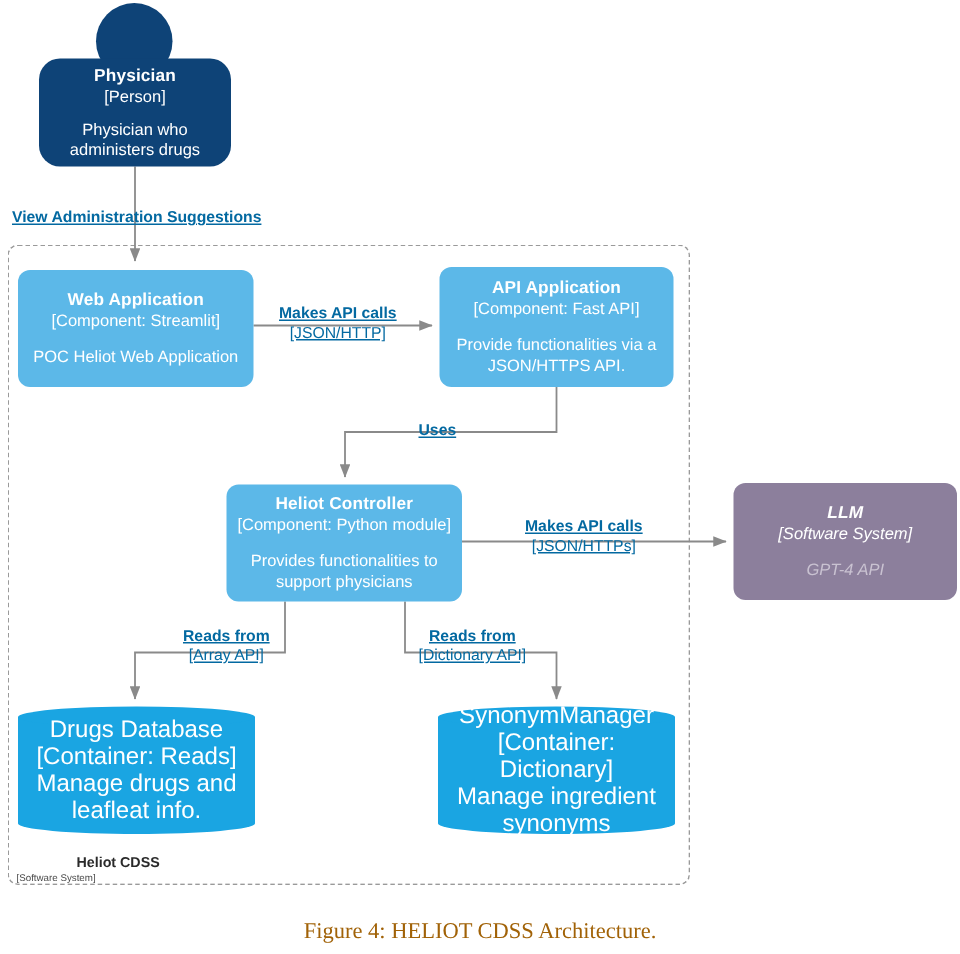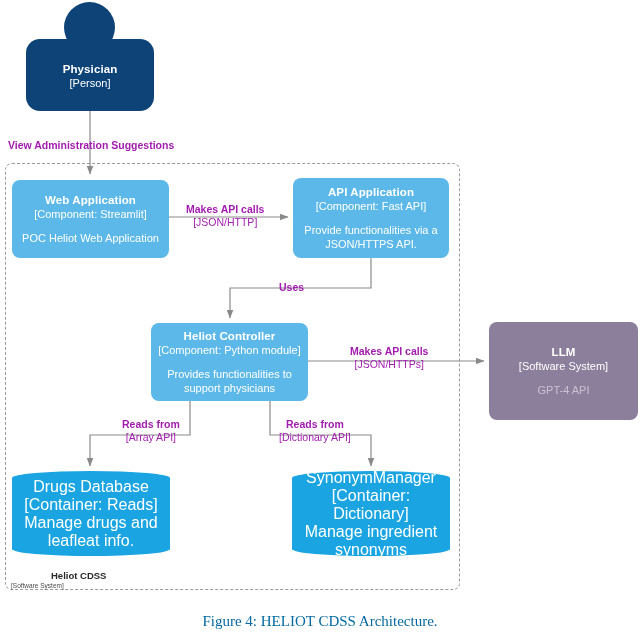--- a/index.html
+++ b/index.html
@@ -86,21 +86,21 @@
   .sys {
     background: #8c7f9c;
     border-radius: 8px;
     padding: 3px 6px;
   }
   .sys .desc { color: #c9c2d1; }
 
   #web-app   { left: 12px;  top: 180px; width: 157px; height: 78px; }
   #api-app   { left: 293px; top: 178px; width: 156px; height: 80px; }
   #controller{ left: 151px; top: 323px; width: 157px; height: 78px; }
-  #llm       { left: 489px; top: 322px; width: 149px; height: 98px; }
+  #llm       { left: 489px; top: 322px; width: 149px; height: 78px; font-style: italic; }
 
   
   .cyl {
     position: absolute;
     width: 158px;
     height: 85px;
   }
   .cyl .cyl-body {
     position: absolute;
     left: 0; top: 7px;
@@ -138,23 +138,24 @@
     padding: 2px 5px;
     box-sizing: border-box;
   }
   #drugs-db  { left: 12px;  top: 471px; }
   #synonym-mgr { left: 292px; top: 471px; }
 
   
   .edge-label {
     position: absolute;
     text-align: center;
-    color: #a21caf;
+    color: #0369a1;
     line-height: 13px;
     white-space: nowrap;
+    text-decoration: underline;
   }
   .edge-label .l1 {
     font-weight: bold;
     font-size: 10.5px;
     display: block;
   }
   .edge-label .l2 {
     font-size: 10.5px;
     display: block;
   }
@@ -198,21 +199,21 @@
 
   
   #caption {
     position: absolute;
     left: 0;
     top: 613px;
     width: 640px;
     text-align: center;
     font-family: "Liberation Serif", serif;
     font-size: 15px;
-    color: #0369a1;
+    color: #a16207;
   }
 </style>
 </head>
 <body>
 
 <div id="diagram-root">
 
   <div id="boundary"></div>
   <div id="boundary-label">
     <span class="bl-title">Heliot CDSS</span>
@@ -236,20 +237,21 @@
 
     <path d="M 190 401 L 190 435 L 90 435 L 90 466" stroke="#8a8a8a" stroke-width="1.2" fill="none" marker-end="url(#arrowhead)"></path>
 
     <path d="M 270 401 L 270 435 L 371 435 L 371 466" stroke="#8a8a8a" stroke-width="1.2" fill="none" marker-end="url(#arrowhead)"></path>
   </svg>
 
   <div id="person-head"></div>
   <div id="person-node" class="node">
     <span class="title">Physician</span>
     <span class="tech">[Person]</span>
+    <span class="desc">Physician who administers drugs</span>
   </div>
 
   <div id="web-app" class="node comp">
     <span class="title">Web Application</span>
     <span class="tech">[Component: Streamlit]</span>
     <span class="desc">POC Heliot Web Application</span>
   </div>
 
   <div id="controller" class="node comp">
     <span class="title">Heliot Controller</span>

